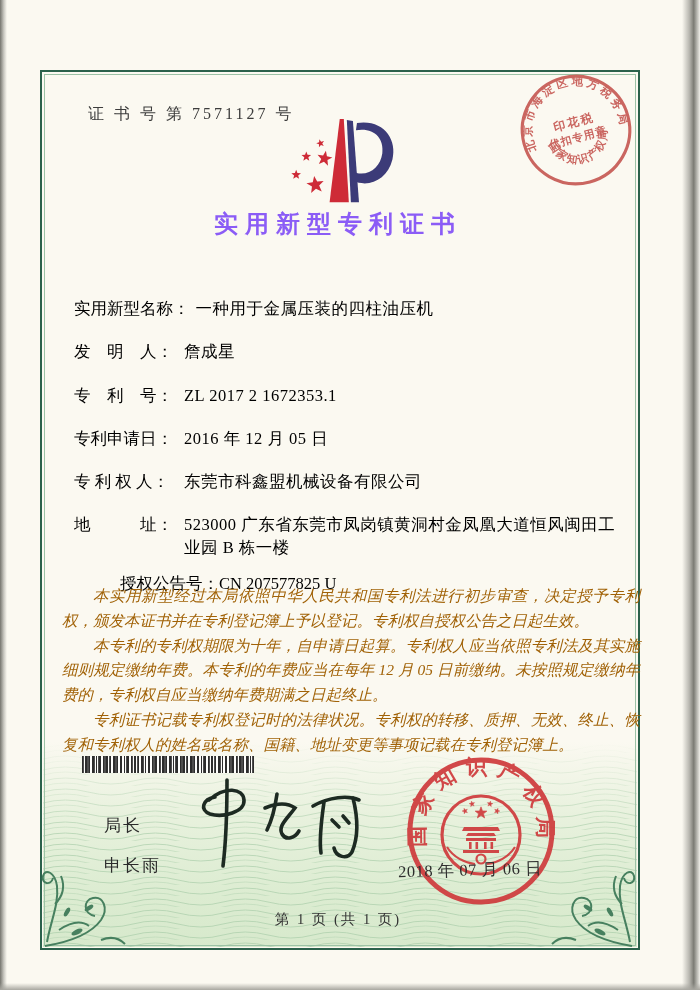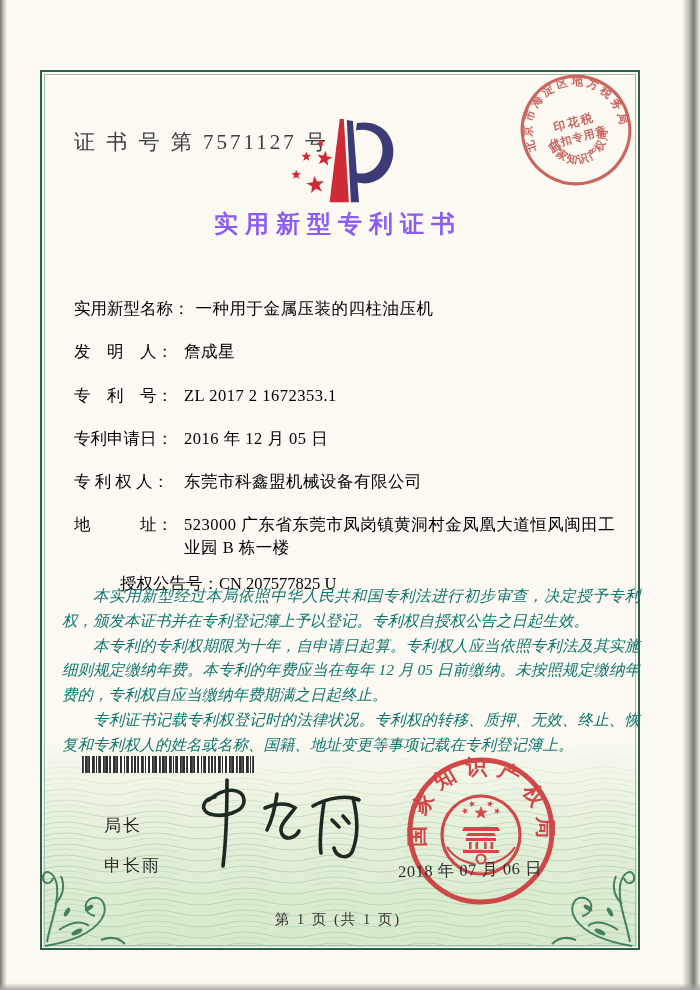--- a/index.html
+++ b/index.html
@@ -16,33 +16,33 @@
   
   .green-zone{left:43px;top:742px;width:594px;height:205px;
     background:linear-gradient(180deg,rgba(228,240,218,0) 0%,rgba(226,239,215,.75) 35%,#dcecd1 75%,#d7e9cc 100%);}
   .green-zone svg{width:100%;height:100%;opacity:.65;
     -webkit-mask-image:linear-gradient(180deg,transparent 0%,#000 45%);
             mask-image:linear-gradient(180deg,transparent 0%,#000 45%);}
   
   .frame{left:40px;top:70px;width:596px;height:876px;border:2px solid #2b614b;}
   .frame-inner{position:absolute;inset:2px;border:1px solid #9cc2a6;}
   
-  .cert-no{left:74px;top:104px;font-size:21px;letter-spacing:3px;color:#3c3c3c;margin-top:24px;}
+  .cert-no{left:88px;top:104px;font-size:16px;letter-spacing:3px;color:#3c3c3c;}
   .title{left:40px;width:596px;top:208px;text-align:center;font-size:24px;font-weight:bold;
          letter-spacing:7px;color:#8b5cf6;}
   
   .fields{left:74px;top:298px;width:556px;font-size:16.5px;color:#000000;}
   .frow{margin-bottom:21px;line-height:1.35;}
   .flabel{display:inline-block;min-width:104px;white-space:nowrap;vertical-align:top;}
   .fvalue{display:inline-block;vertical-align:top;margin-left:6px;letter-spacing:.5px;}
   .fvalue.wrap{width:438px;}
   .row-grant{display:flex;}
   .grant2{margin-left:46px;white-space:nowrap;text-align:right;}
   
-  .paras{left:62px;top:584px;width:578px;font-size:15.5px;line-height:1.6;color:#0f766e;
+  .paras{left:62px;top:584px;width:578px;font-size:15.5px;line-height:1.6;color:#a16207;
          font-style:italic;text-align:justify;}
   .paras p{margin:0;text-indent:2em;}
   
   .barcode{left:82px;top:756px;width:172px;height:17px;background-color:#fdfdfb;
     background-image:
       repeating-linear-gradient(90deg,#2d2d2d 0 1.5px,transparent 1.5px 3.5px),
       repeating-linear-gradient(90deg,#2d2d2d 0 1px,transparent 1px 7px),
       repeating-linear-gradient(90deg,rgba(35,35,35,.8) 0 2px,transparent 2px 5.5px);}
   
   .signer{left:104px;top:806px;font-family:"Liberation Sans","DejaVu Sans",sans-serif;

